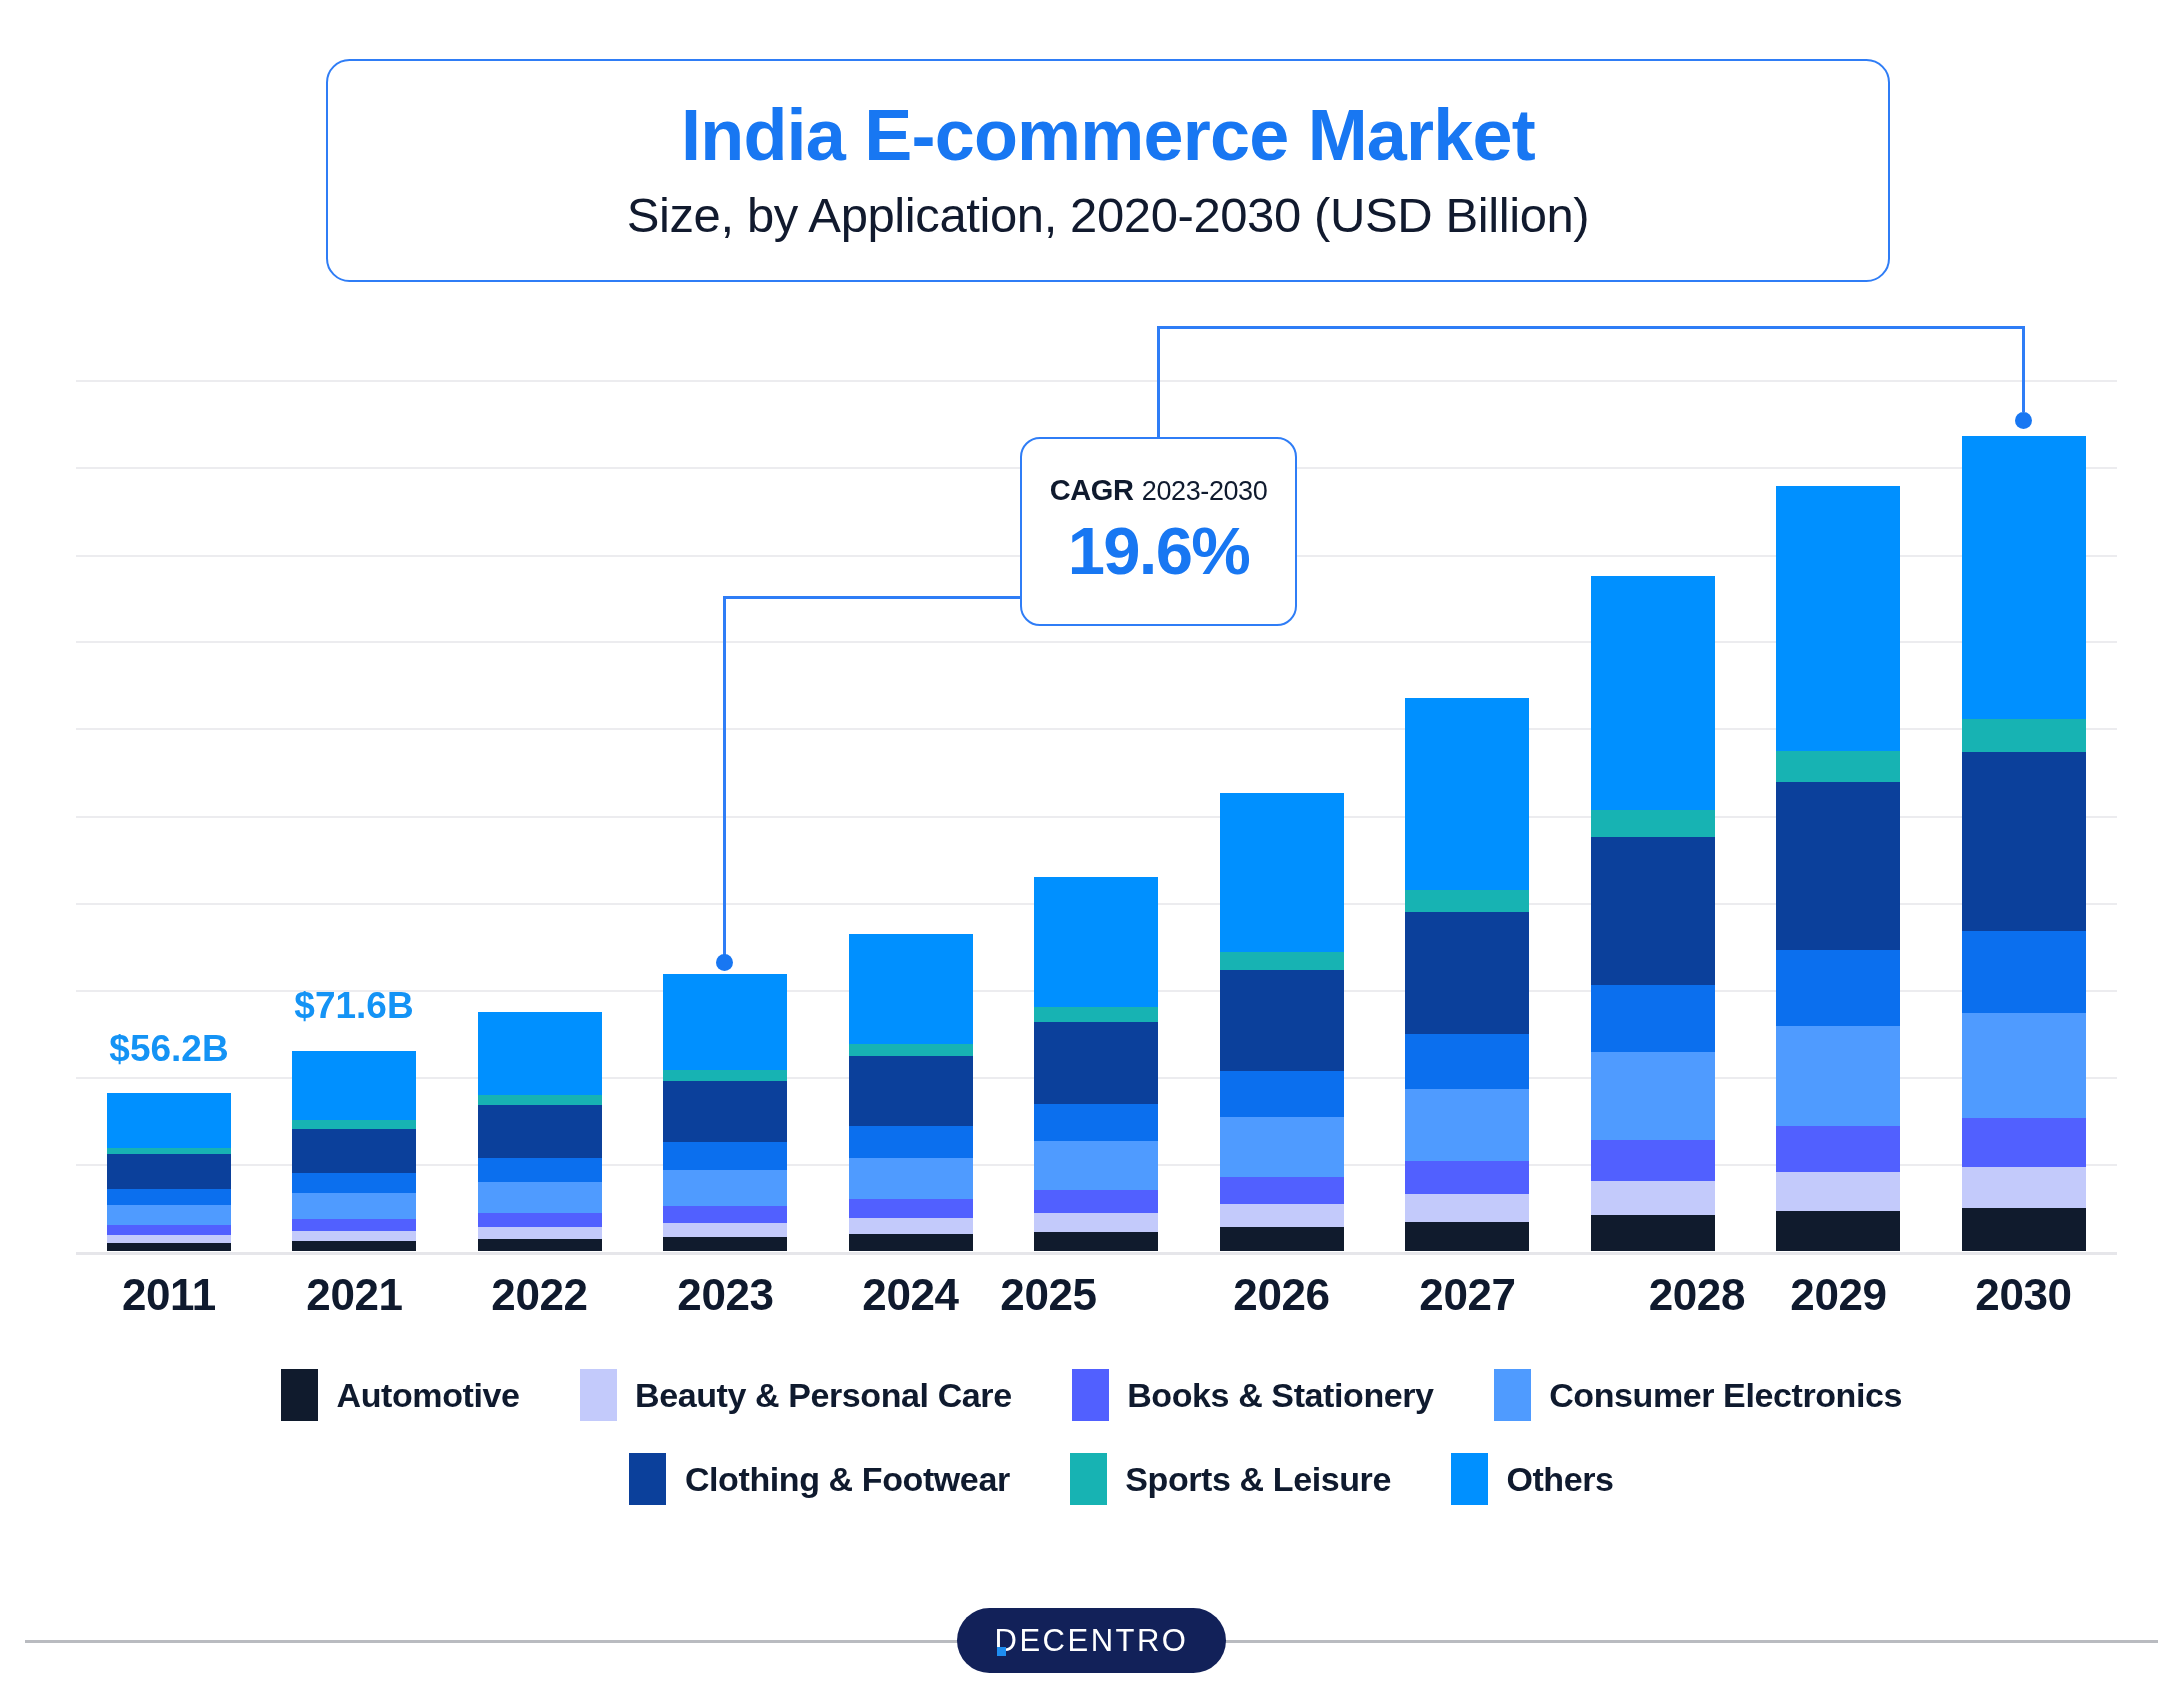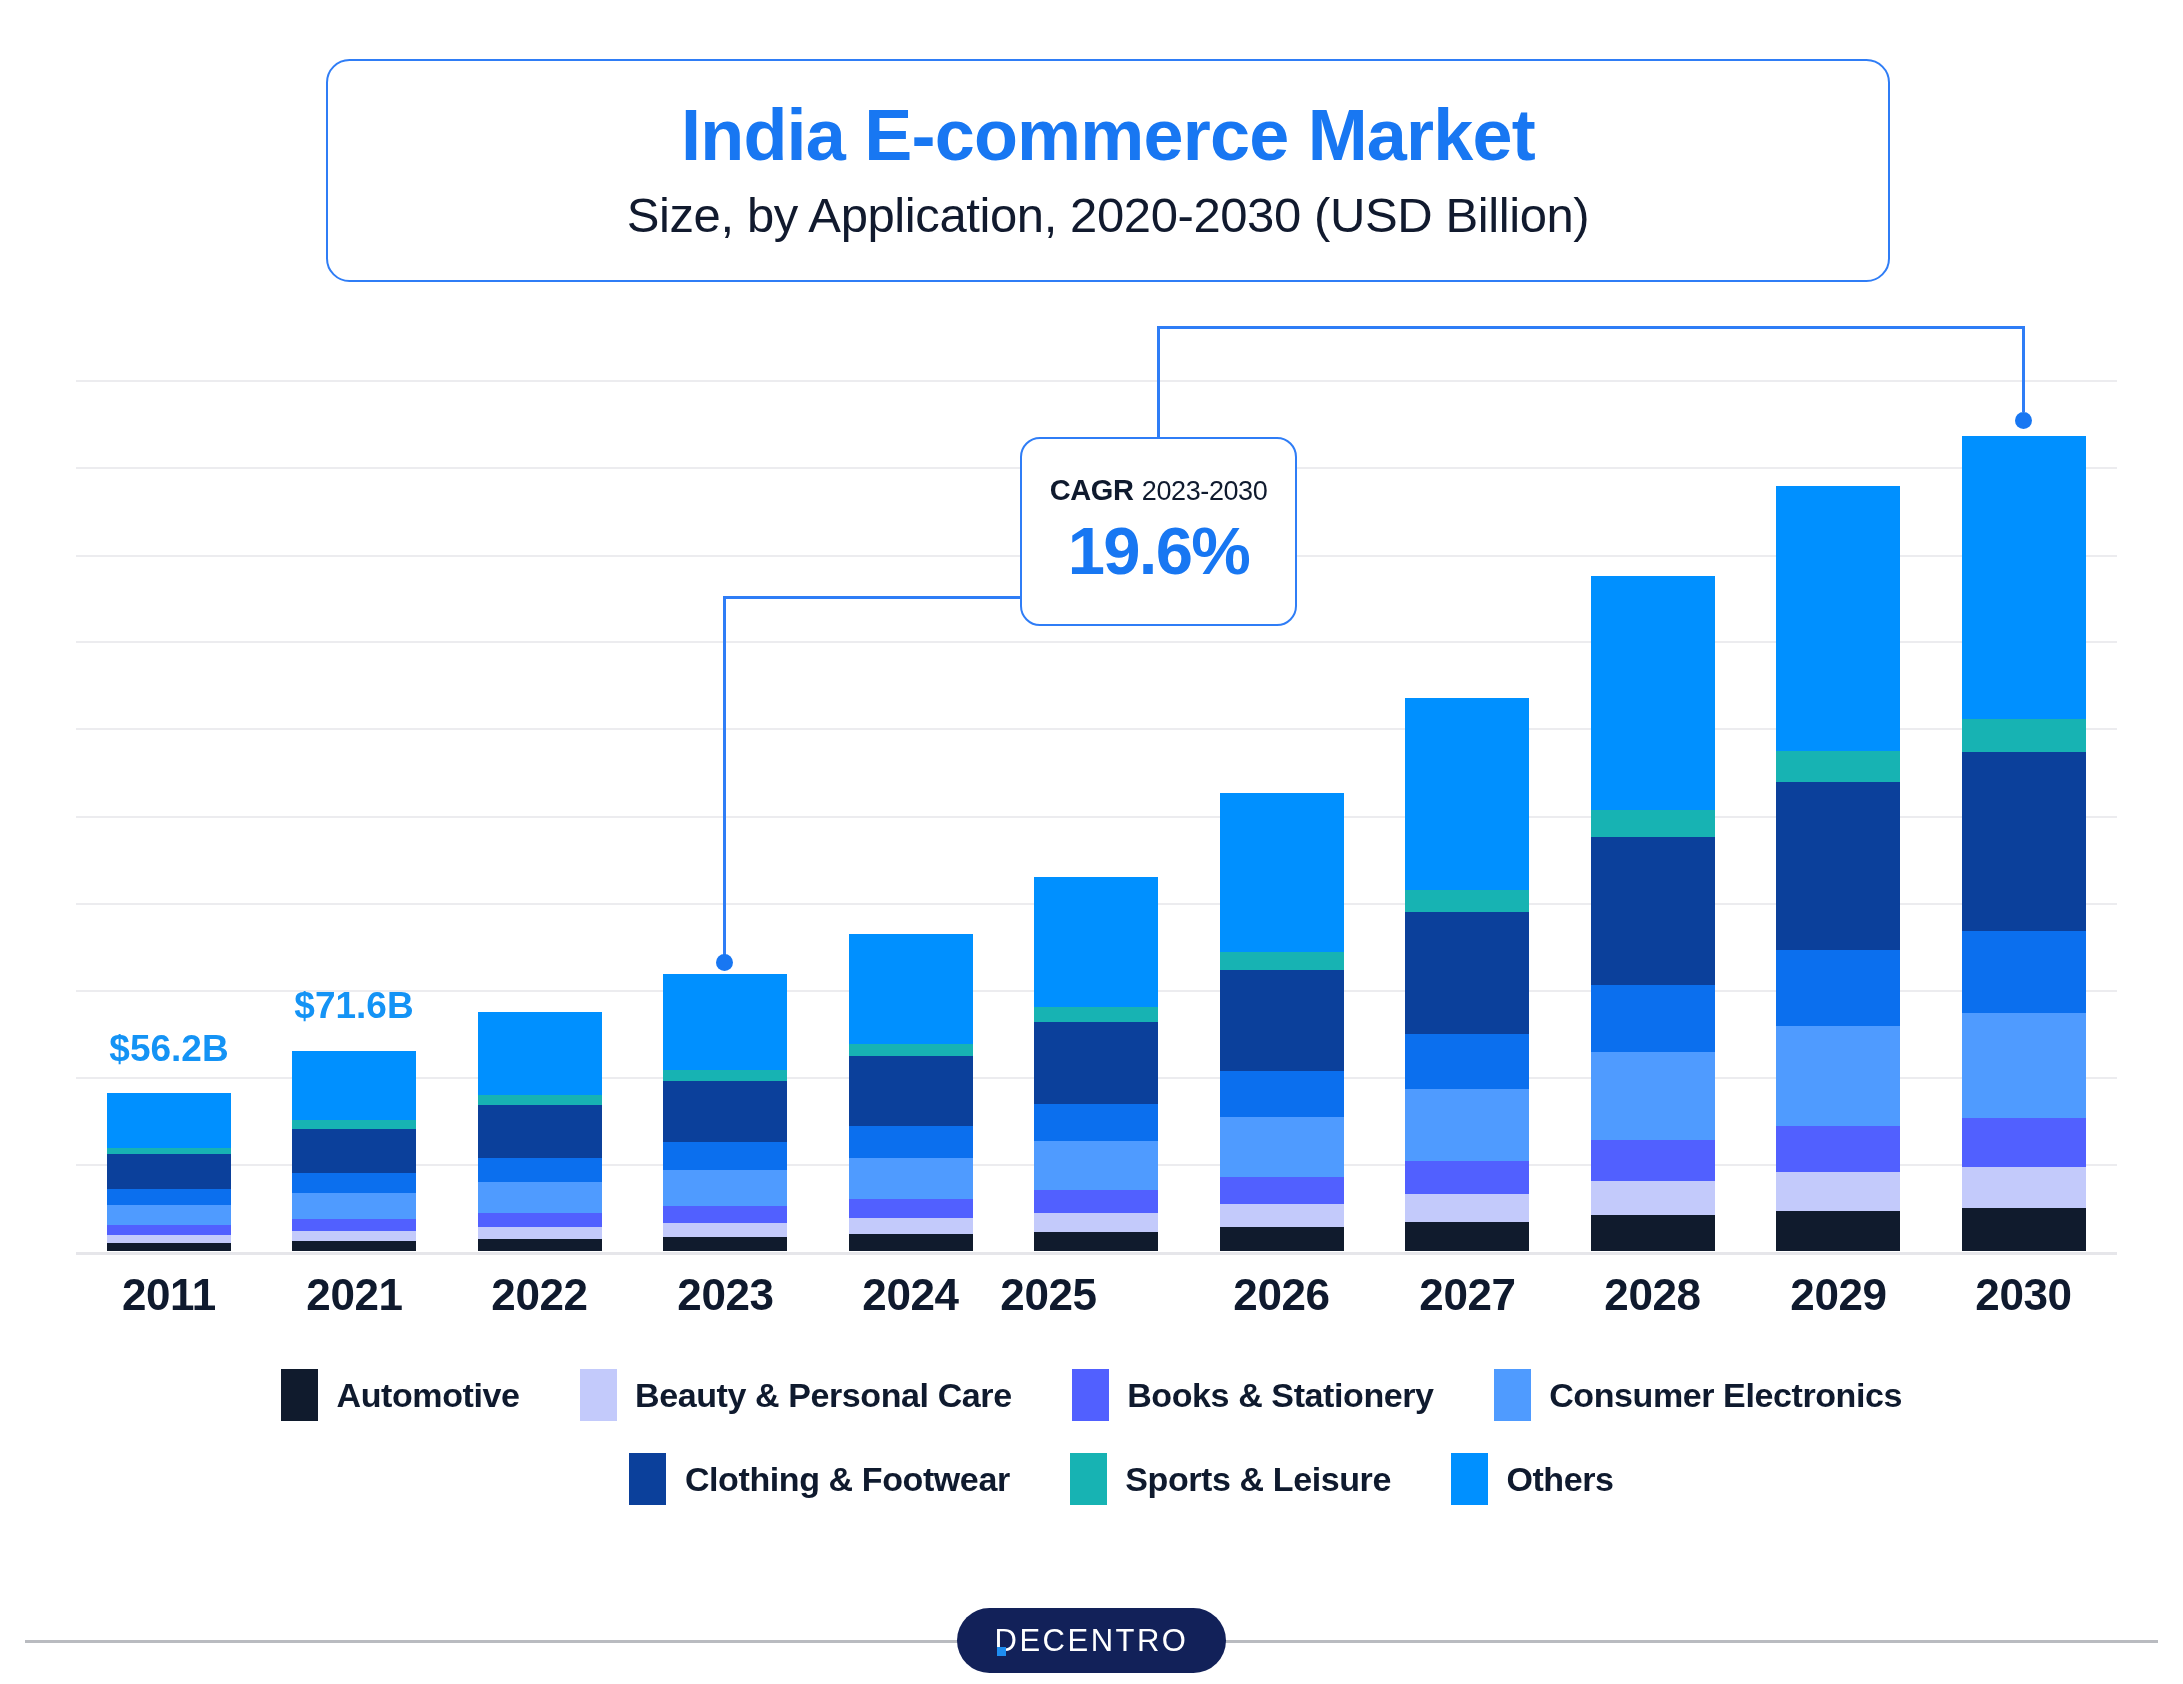--- a/index.html
+++ b/index.html
@@ -264,21 +264,21 @@
 
   <div id="xaxis">
       <div class="xtick" style="width: 185px; left: 0.4px;">2011</div>
       <div class="xtick" style="width: 185px; left: 186px;">2021</div>
       <div class="xtick" style="width: 185px; left: 371px;">2022</div>
       <div class="xtick" style="width: 185px; left: 557px;">2023</div>
       <div class="xtick" style="width: 185px; left: 742px;">2024</div>
       <div class="xtick" style="width: 185px; left: 880px;">2025</div>
       <div class="xtick" style="width: 185px; left: 1113px;">2026</div>
       <div class="xtick" style="width: 185px; left: 1299px;">2027</div>
-      <div class="xtick" style="width: 185px; left: 1484px;">2028</div>
+      <div class="xtick" style="width: 185px; left: 1484px; text-align: right;">2028</div>
       <div class="xtick" style="width: 185px; left: 1670px;">2029</div>
       <div class="xtick" style="width: 185px; left: 1855px;">2030</div>
     </div>
 
   <div id="legend">
     <div class="legend-row r1" id="legend-row1">
         <div class="legend-item">
           <span class="swatch" style="background: rgb(16, 27, 45);"></span>
           <span class="legend-label">Automotive</span>
         </div>

